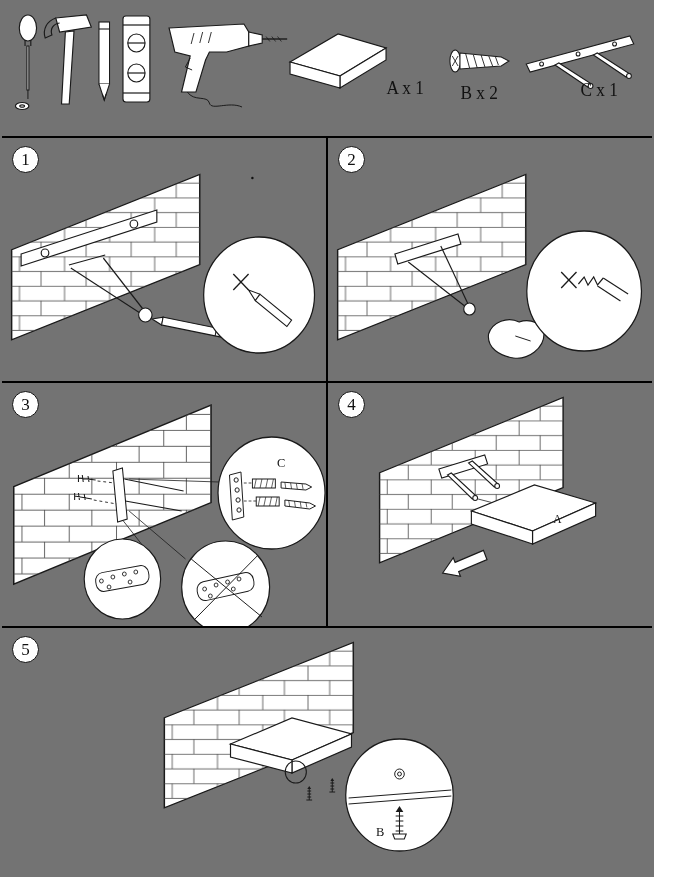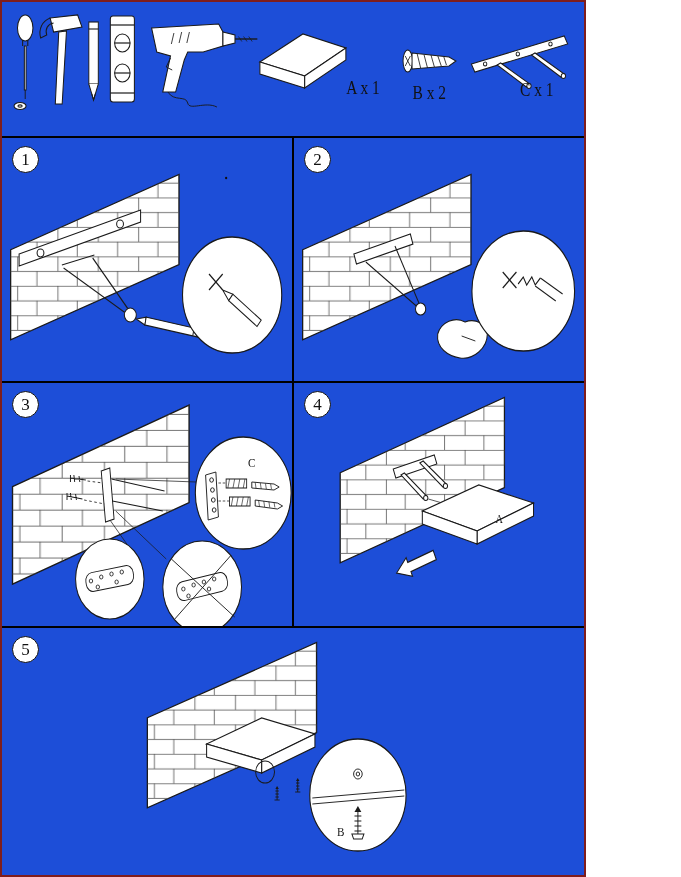--- a/index.html
+++ b/index.html
@@ -1,18 +1,18 @@
 <!DOCTYPE html>
 <html><head>
 <meta charset="utf-8">
 <style>
   *{box-sizing:border-box;margin:0;padding:0}
   html,body{background:#fff}
   body{font-family:"Liberation Serif",serif}
-  .page{width:586px;height:877px;border:2px solid #7f1d1d;background:#1d4ed8;position:relative;overflow:hidden}
+  .page{width:654px;height:877px;border:2px solid #737373;background:#737373;position:relative;overflow:hidden}
   .header{height:136px;border-bottom:2px solid #000;position:relative}
   .grid-row{display:flex;height:245px;border-bottom:2px solid #000}
   .grid-row.last{height:247px;border-bottom:none}
   .panel{position:relative;flex:1}
   .panel + .panel{border-left:2px solid #000}
   svg.fill{position:absolute;inset:0;width:100%;height:100%;display:block}
   .stepnum{position:absolute;top:8px;left:10px;width:27px;height:27px;border:1.5px solid #111;
            border-radius:50%;display:flex;align-items:center;justify-content:center;
            font-size:17px;color:#111;background:#fff;z-index:2}
   svg text{font-family:"Liberation Serif",serif;fill:#111}

